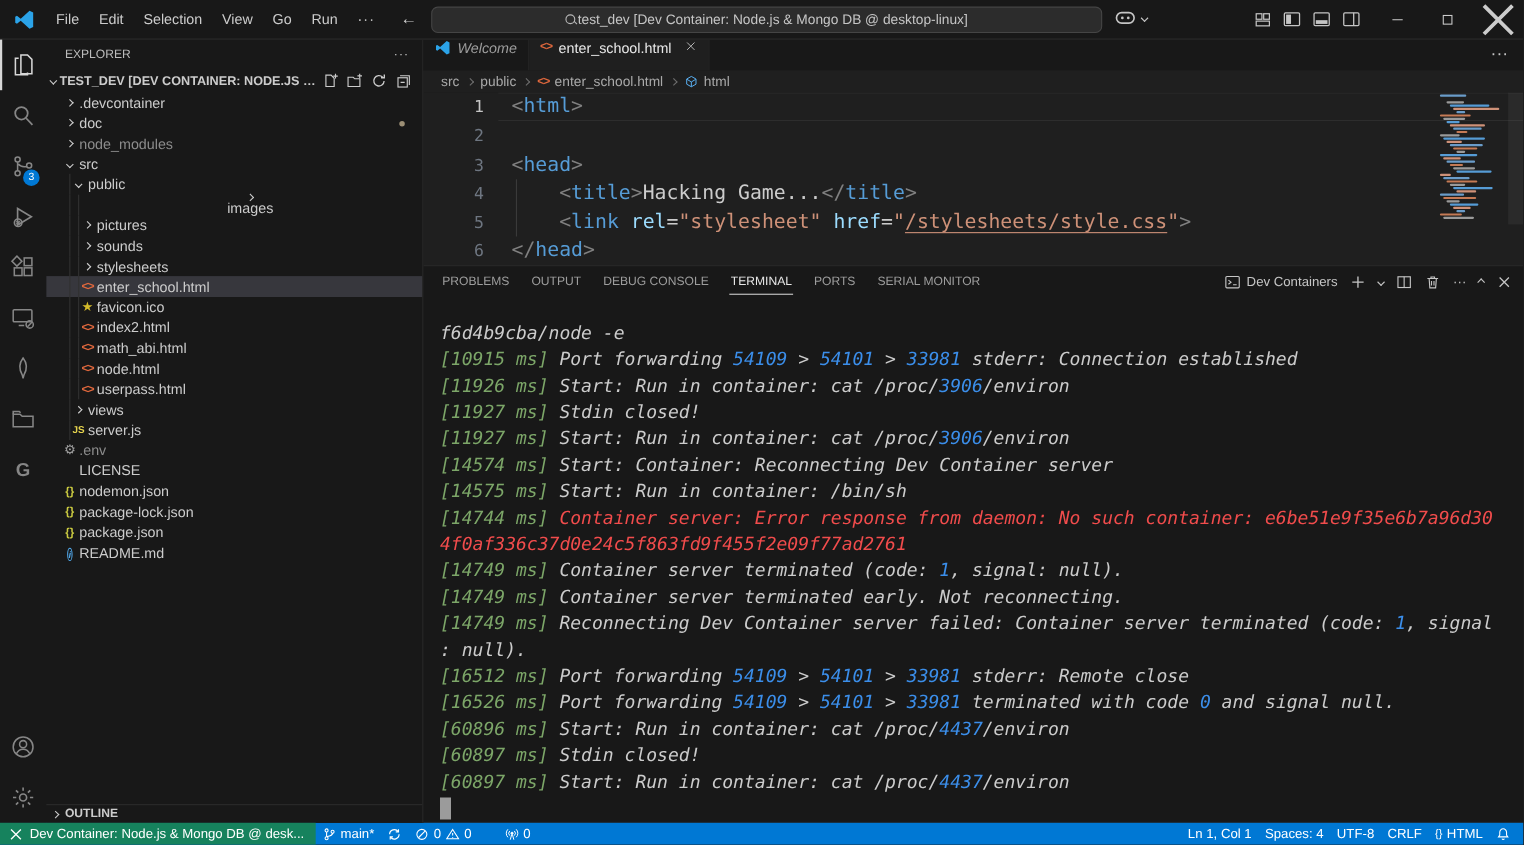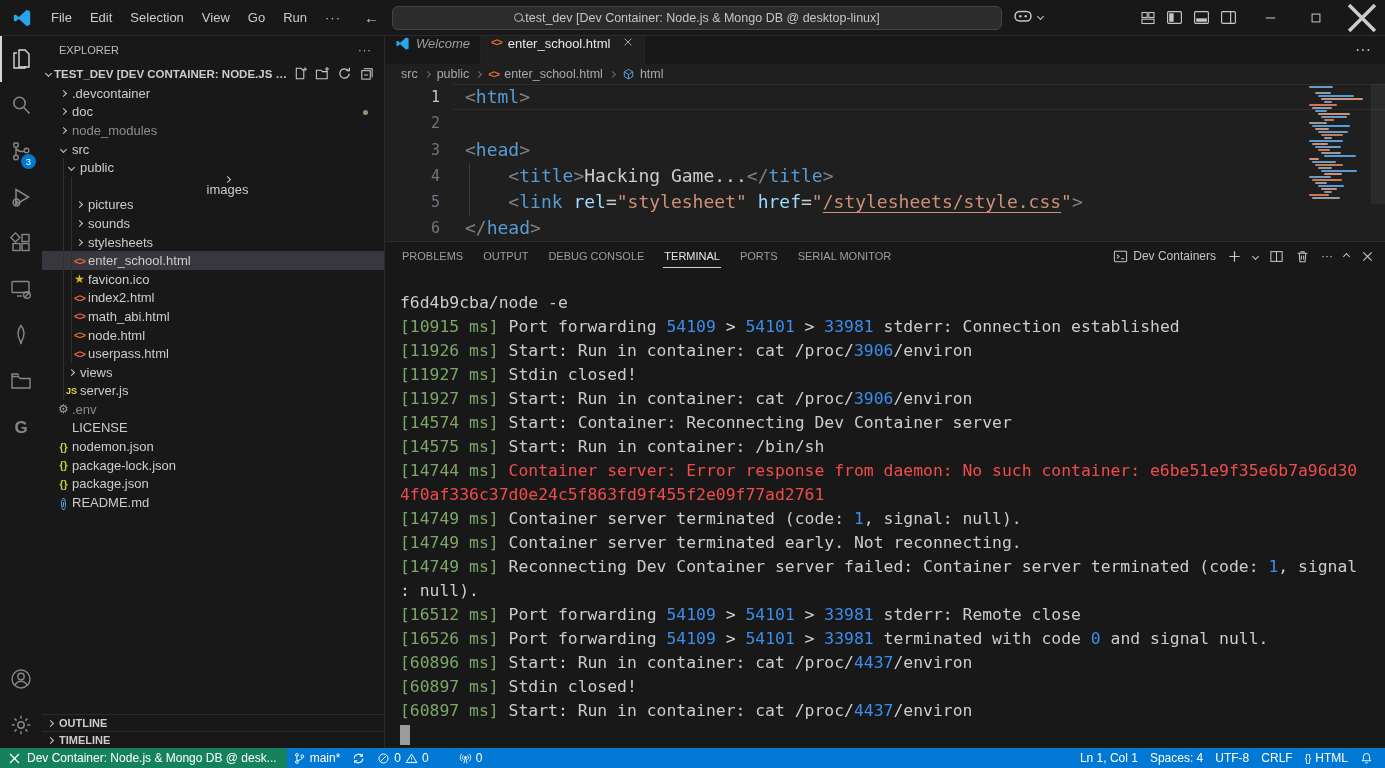--- a/index.html
+++ b/index.html
@@ -104,21 +104,21 @@
 
   
   .panel { height:506px; background:#181818; border-top:1px solid #2b2b2b; display:flex; flex-direction:column; }
   .panel-header { height:28px; display:flex; align-items:center; padding:0 10px 0 16px; }
   .ptabs { display:flex; gap:18px; }
   .ptab { font-size:11px; color:#9d9d9d; padding:6px 1px 5px; }
   .ptab.active { color:#e7e7e7; border-bottom:1px solid #cccccc; }
   .panel-actions { margin-left:auto; display:flex; align-items:center; gap:11px; color:#c5c5c5; font-size:12px; }
   .panel-actions .ic svg { width:15px; height:15px; }
   .shell-pick { display:flex; align-items:center; gap:5px; }
-  .terminal { flex:1; padding:21px 0 0 15px; font-family:"DejaVu Sans Mono", monospace; font-size:16.4px; overflow:hidden; }
+  .terminal { flex:1; padding:21px 0 0 15px; font-family:"DejaVu Sans Mono", monospace; font-size:16.4px; overflow:hidden;font-style:italic; }
   .t-line { height:24px; line-height:24px; white-space:pre; }
   .tg{color:#7ca668}.tw{color:#cccccc}.tb{color:#3b8eea}.tr{color:#f14c4c}
   .t-cursor { width:10px; height:20px; margin-top:2px; background:#9b9b9b; }
 
   
   .statusbar { height:20px; background:#0078d4; display:flex; align-items:center; font-size:12px; color:#ffffff; }
   .sb-item { display:flex; align-items:center; gap:4px; padding:0 6px; height:100%; }
   .sb-remote { background:#16825d; padding:0 10px 0 8px; gap:6px; }
   .sb-item .ic svg { width:13px; height:13px; }
   .sb-right { margin-left:auto; display:flex; align-items:center; height:100%; }
@@ -507,24 +507,20 @@
           <span class="tslot">
             <span class="fi"><span class="ci">i</span></span>
           </span>
           <span class="lbl">README.md</span>
         </div>
       </div>
     <div class="sb-bottom">
       <div class="sb-panelrow">
         <span class="chev r"></span>
         <span>OUTLINE</span>
-      </div>
-      <div class="sb-panelrow">
-        <span class="chev r"></span>
-        <span>TIMELINE</span>
       </div>
     </div>
   </div>
 
   <div class="edcol">
     <div class="tabbar">
       <div class="tab italic">
         <span class="ticon ic">
             <svg viewBox="0 0 24 24" width="100%" height="100%">
               <path d="M17.8 2.2L8.2 10.9 4.1 7.7 2.2 8.7v6.6l1.9 1 4.1-3.2 9.6 8.7 4-1.9V4.1z" fill="#2ba3e8"></path>

